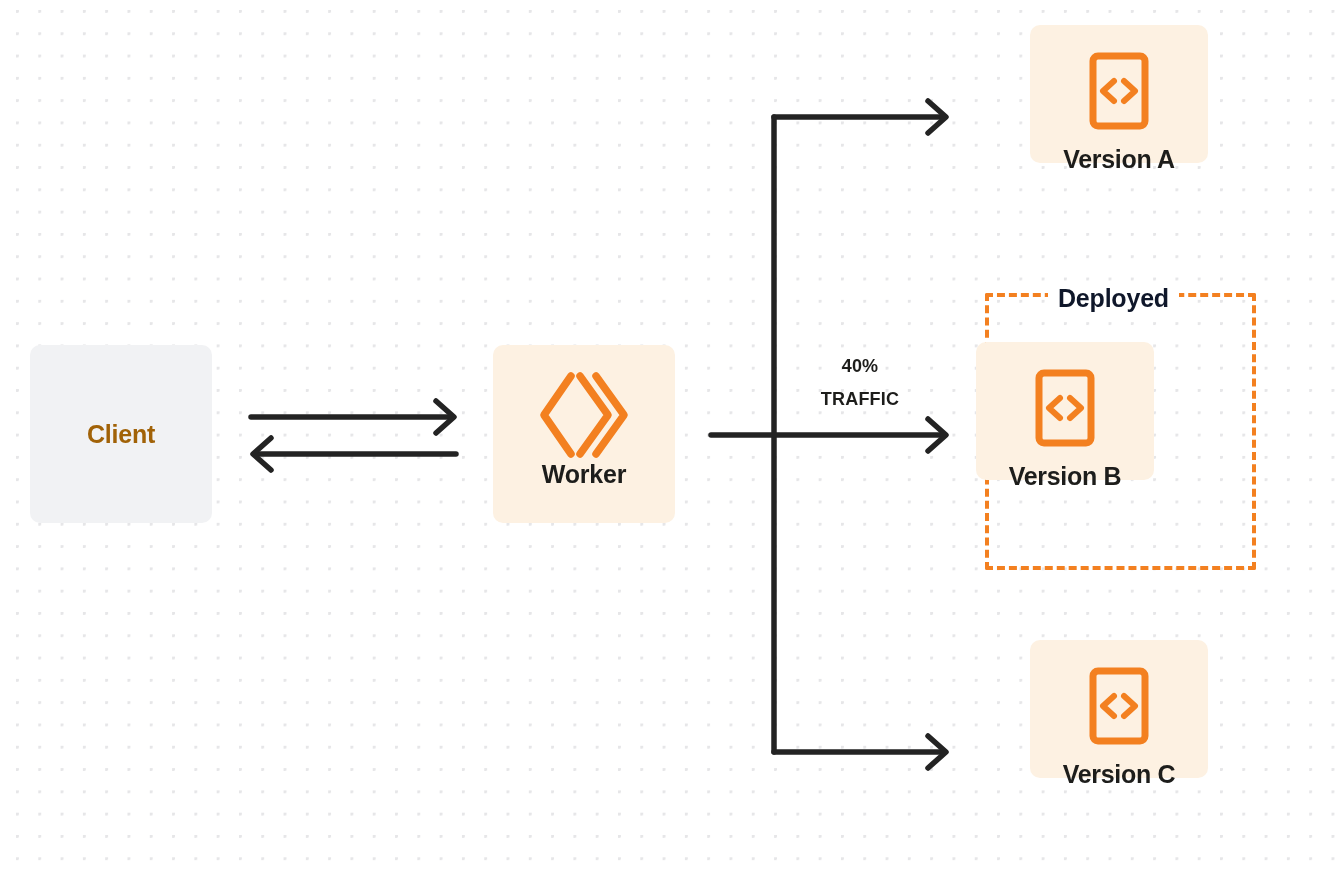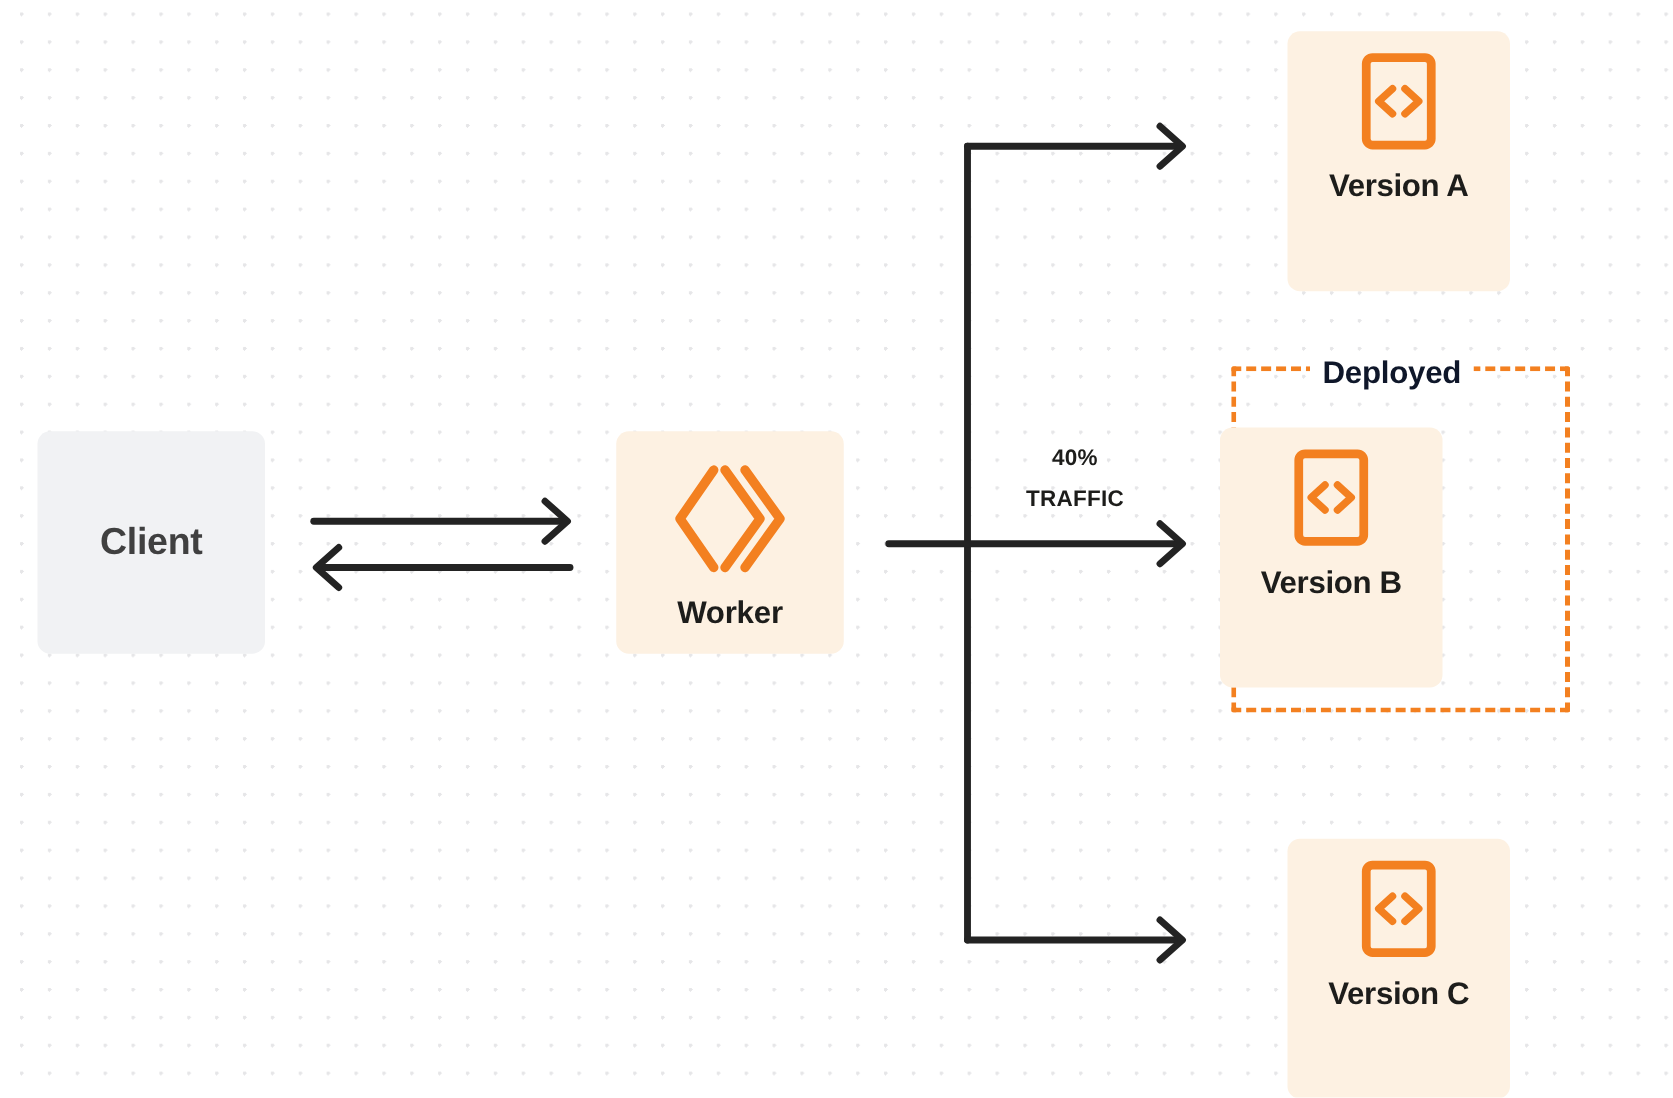--- a/index.html
+++ b/index.html
@@ -37,67 +37,66 @@
   
   #client-node {
     left: 30px;
     top: 345px;
     width: 182px;
     height: 178px;
     background: #f1f2f4;
     border-radius: 10px;
   }
   #client-node .node-label {
-    font-size: 30px;
-    font-weight: 700;
-    color: #404040;
+    font-size: 25px;
+    font-weight: 700;
+    color: #a16207;
     letter-spacing: -0.2px;
   }
 
   
   #worker-node {
     left: 493px;
     top: 345px;
     width: 182px;
     height: 178px;
     background: #fdf1e2;
     border-radius: 10px;
     justify-content: flex-start;
     padding-top: 25px;
   }
   #worker-node .node-label {
     font-size: 25px;
     font-weight: 700;
     color: #1d1d1b;
-    margin-top: 16px;
     letter-spacing: -0.2px;
   }
   .worker-glyph { width: 96px; height: 90px; display: block; }
 
   
   .version-card {
     width: 178px;
-    height: 208px;
+    height: 138px;
     background: #fdf1e2;
     border-radius: 10px;
     justify-content: flex-start;
-    padding-top: 16px;
+    padding-top: 26px;
   }
   .version-card .node-label {
     font-size: 25px;
     font-weight: 700;
     color: #1d1d1b;
     margin-top: 14px;
     letter-spacing: -0.3px;
   }
   .code-glyph { width: 62px; height: 80px; display: block; }
 
   #version-a-card { left: 1030px; top: 25px; }
   #version-b-card { left: 976px; top: 342px; }
-  #version-c-card { left: 1030px; top: 671px; }
+  #version-c-card { left: 1030px; top: 640px; }
 
   
   #deployed-group {
     position: absolute;
     left: 985px;
     top: 293px;
     width: 271px;
     height: 277px;
     box-sizing: border-box;
     border: 4px dashed #f38020;

